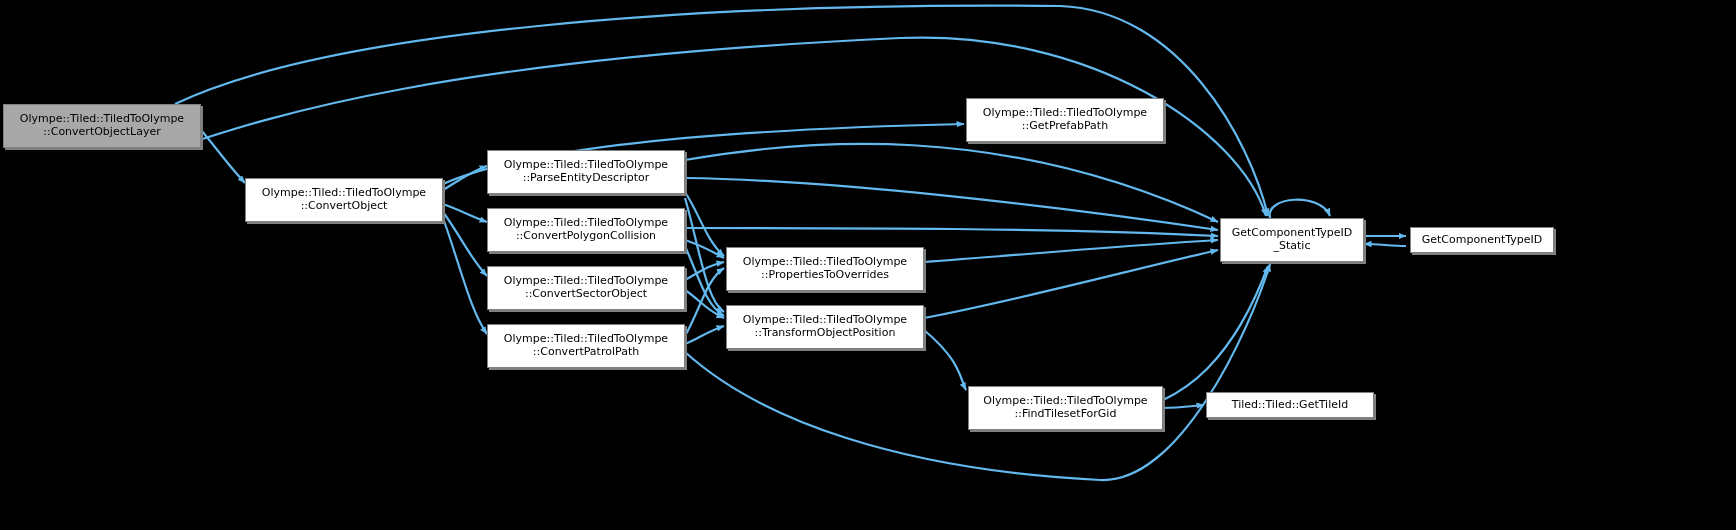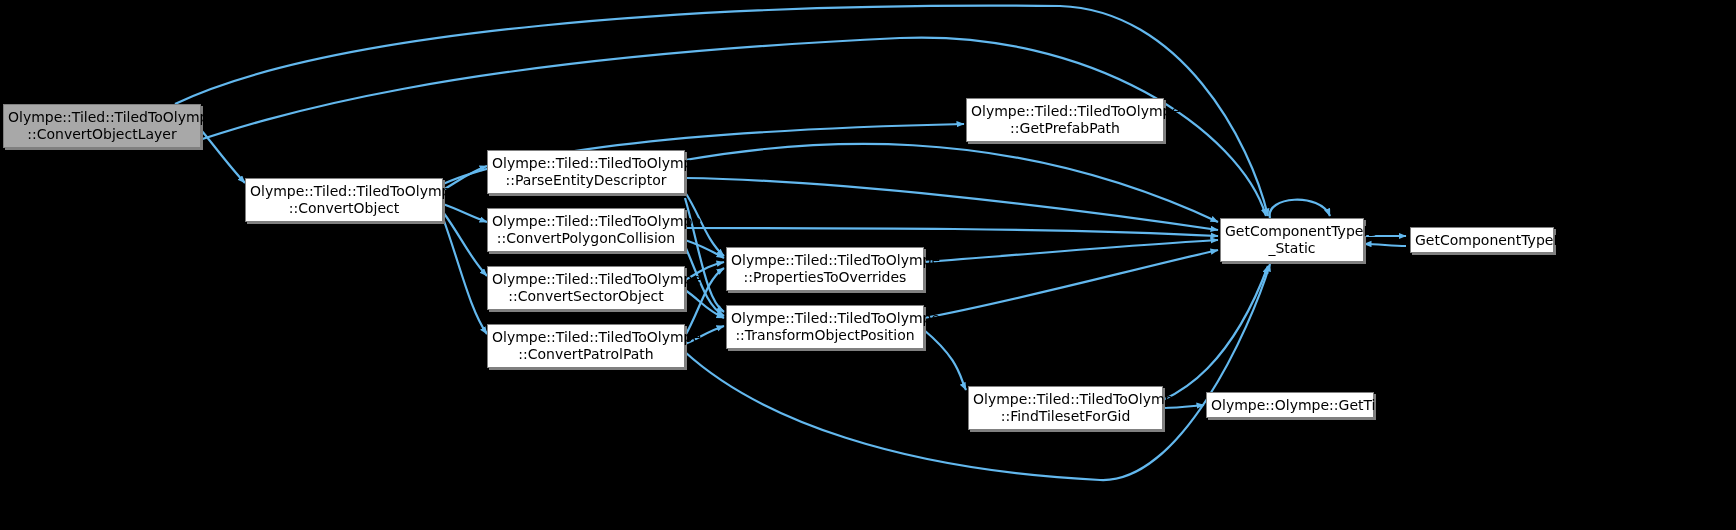--- a/index.html
+++ b/index.html
@@ -2,21 +2,21 @@
 <html><head>
 <meta charset="utf-8">
 <title>Call Graph</title>
 <style>
   html,body{margin:0;padding:0;background:#000;}
   #canvas{position:relative;width:1736px;height:530px;background:#000;overflow:hidden;
           font-family:"DejaVu Sans","Liberation Sans",sans-serif;}
   svg.edges{position:absolute;left:0;top:0;width:1736px;height:530px;pointer-events:none;}
   .node{position:absolute;box-sizing:border-box;background:#fff;border:1px solid #808080;
         box-shadow:2px 2px 0 0 #808080;display:flex;align-items:center;justify-content:center;
-        text-align:center;color:#000;font-size:14px;line-height:1.18;letter-spacing:0px;
+        text-align:center;color:#000;font-size:11px;line-height:1.18;letter-spacing:0px;
         padding:2px 4px;white-space:pre-line;}
   .node.highlight{background:#a8a8a8;}
   .node span{display:block;width:100%;}
 </style>
 </head>
 <body>
 
 <div id="canvas">
   <svg class="edges" viewBox="0 0 1736 530" xmlns="http://www.w3.org/2000/svg">
     <defs>
@@ -72,15 +72,15 @@
 ::GetPrefabPath</span></div>
       <div class="node" style="left: 726px; top: 247px; width: 198px; height: 44px;"><span>Olympe::Tiled::TiledToOlympe
 ::PropertiesToOverrides</span></div>
       <div class="node" style="left: 726px; top: 305px; width: 198px; height: 44px;"><span>Olympe::Tiled::TiledToOlympe
 ::TransformObjectPosition</span></div>
       <div class="node" style="left: 968px; top: 386px; width: 195px; height: 44px;"><span>Olympe::Tiled::TiledToOlympe
 ::FindTilesetForGid</span></div>
       <div class="node" style="left: 1220px; top: 218px; width: 144px; height: 44px;"><span>GetComponentTypeID
 _Static</span></div>
       <div class="node" style="left: 1410px; top: 227px; width: 144px; height: 26px;"><span>GetComponentTypeID</span></div>
-      <div class="node" style="left: 1206px; top: 392px; width: 168px; height: 26px;"><span>Olympe::Olympe::GetTileId</span></div>
+      <div class="node" style="left: 1206px; top: 392px; width: 168px; height: 26px;"><span>Tiled::Tiled::GetTileId</span></div>
     </div>
 </div>
 
 </body></html>

